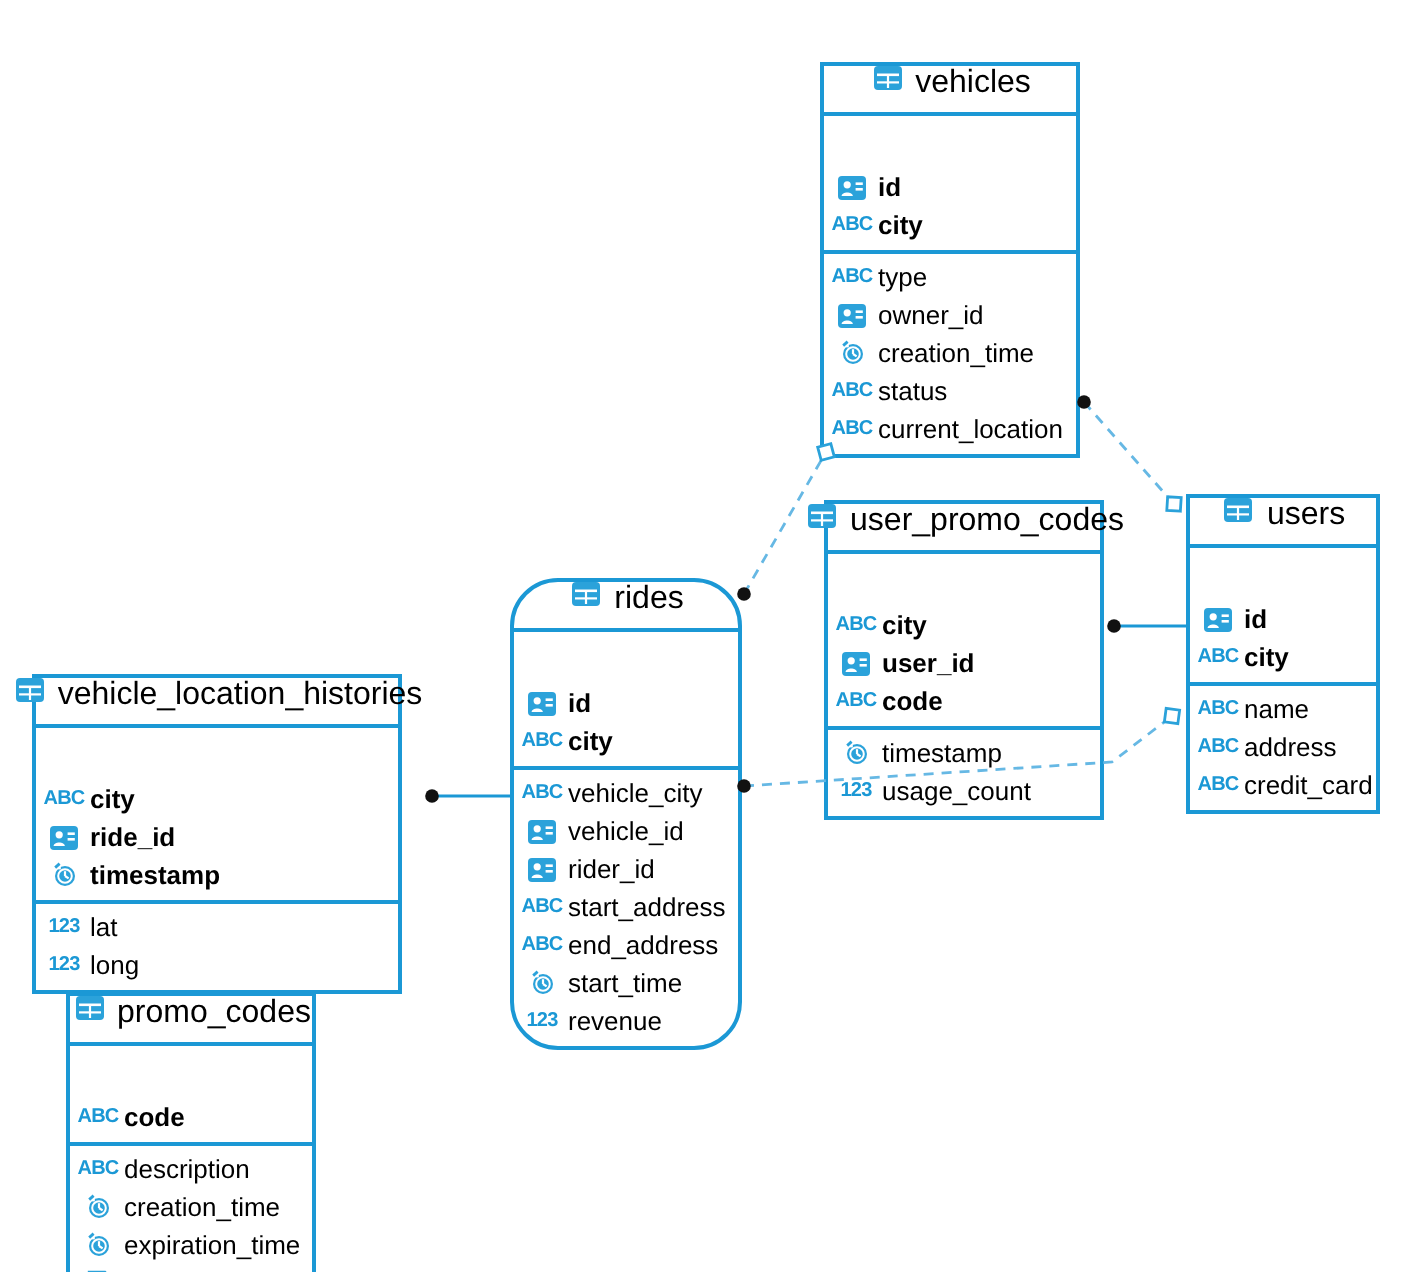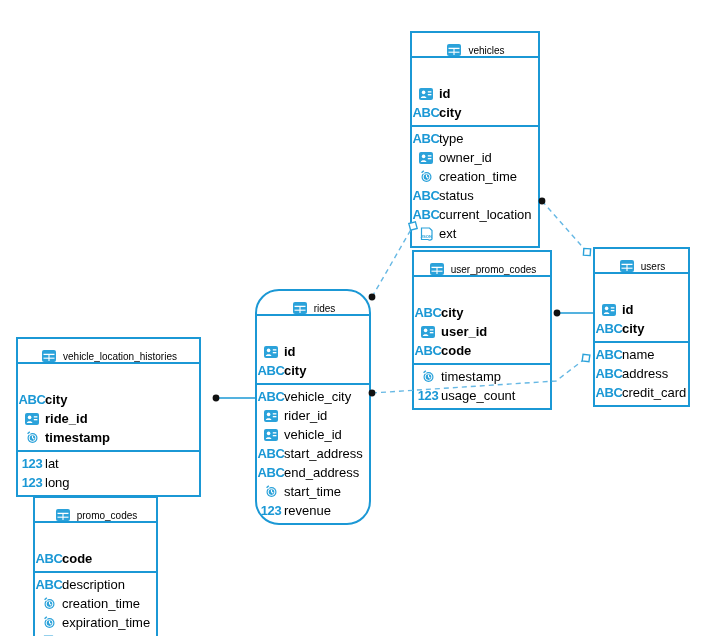--- a/index.html
+++ b/index.html
@@ -11,36 +11,36 @@
     overflow:hidden;
   }
   .er-table{
     position:absolute;
     background:#ffffff;
     border:2px solid var(--accent);
     box-sizing:border-box;
     cursor:move;
   }
   .er-header{
-    display:flex;align-items:flex-end;justify-content:center;
+    display:flex;align-items:flex-start;justify-content:center;
     gap:5px;height:23px;
     border-bottom:2px solid var(--accent);
-    font-size:10px;color:#000;
+    font-size:16px;color:#000;
     padding:0 20px;white-space:nowrap;
   }
   .er-section{padding:2px 0 3px 0;}
   .er-section.pk{border-bottom:2px solid var(--accent);margin-top:24px;}
   .er-row{
     display:flex;align-items:center;gap:4px;
     height:19px;padding-left:5px;
     font-size:13px;color:#000;white-space:nowrap;
   }
   .er-row.pk{font-weight:bold;}
   .icon-box{width:18px;min-width:18px;display:flex;align-items:center;justify-content:center;}
-  .glyph-text{font-size:13px;font-weight:bold;letter-spacing:-0.4px;color:var(--accent);}
+  .glyph-text{font-size:10px;font-weight:bold;letter-spacing:-0.4px;color:var(--accent);}
   svg.edges{position:absolute;left:0;top:0;pointer-events:none;}
 </style>
 </head>
 <body>
 
 <div id="canvas" style="--accent: #1b98d5; width: 705px; height: 636px; background: rgb(255, 255, 255);">
     <div class="er-table" style="left: 410px; top: 31px; width: 130px;">
       <div class="er-header">
         <span class="icon-box">
           <svg width="14" height="12" viewBox="0 0 14 12">
@@ -109,29 +109,20 @@
             <span class="glyph-text">ABC</span>
           </span>
           <span>status</span>
         </div>
         <div class="er-row">
           <span class="icon-box">
             <span class="glyph-text">ABC</span>
           </span>
           <span>current_location</span>
         </div>
-        <div class="er-row">
-          <span class="icon-box">
-            <svg width="13" height="14" viewBox="0 0 13 14">
-      <path d="M1.5 1 h8 l2.5 2.5 v8.5 q-2 2 -4 0.5 h-6.5 z" fill="#fff" stroke="#2ba2da" stroke-width="1.2"></path>
-      <text x="6.3" y="11" font-size="4.2" font-weight="bold" text-anchor="middle" fill="#2ba2da" font-family="Liberation Sans, sans-serif">JSON</text>
-            </svg>
-          </span>
-          <span>ext</span>
-        </div>
       </div>
     </div>
     <div class="er-table" style="left: 412px; top: 250px; width: 140px;">
       <div class="er-header">
         <span class="icon-box">
           <svg width="14" height="12" viewBox="0 0 14 12">
       <rect x="0" y="0" width="14" height="12" rx="2" fill="#2ba2da"></rect>
       <line x1="1.5" y1="4.4" x2="12.5" y2="4.4" stroke="#fff" stroke-width="1.3"></line>
       <line x1="1.5" y1="8.2" x2="12.5" y2="8.2" stroke="#fff" stroke-width="1.1"></line>
       <line x1="7" y1="4.4" x2="7" y2="11" stroke="#fff" stroke-width="1.1"></line>
@@ -282,33 +273,33 @@
         <div class="er-row">
           <span class="icon-box">
             <svg width="14" height="12" viewBox="0 0 14 12">
       <rect x="0" y="0" width="14" height="12" rx="2" fill="#2ba2da"></rect>
       <circle cx="4.6" cy="4.4" r="1.8" fill="#fff"></circle>
       <path d="M1.8 10 C1.8 7.6 7.4 7.6 7.4 10 Z" fill="#fff"></path>
       <rect x="8.8" y="3.2" width="3.6" height="1.3" fill="#fff"></rect>
       <rect x="8.8" y="6.0" width="3.6" height="1.3" fill="#fff"></rect>
             </svg>
           </span>
+          <span>vehicle_id</span>
+        </div>
+        <div class="er-row">
+          <span class="icon-box">
+            <svg width="14" height="12" viewBox="0 0 14 12">
+      <rect x="0" y="0" width="14" height="12" rx="2" fill="#2ba2da"></rect>
+      <circle cx="4.6" cy="4.4" r="1.8" fill="#fff"></circle>
+      <path d="M1.8 10 C1.8 7.6 7.4 7.6 7.4 10 Z" fill="#fff"></path>
+      <rect x="8.8" y="3.2" width="3.6" height="1.3" fill="#fff"></rect>
+      <rect x="8.8" y="6.0" width="3.6" height="1.3" fill="#fff"></rect>
+            </svg>
+          </span>
           <span>rider_id</span>
-        </div>
-        <div class="er-row">
-          <span class="icon-box">
-            <svg width="14" height="12" viewBox="0 0 14 12">
-      <rect x="0" y="0" width="14" height="12" rx="2" fill="#2ba2da"></rect>
-      <circle cx="4.6" cy="4.4" r="1.8" fill="#fff"></circle>
-      <path d="M1.8 10 C1.8 7.6 7.4 7.6 7.4 10 Z" fill="#fff"></path>
-      <rect x="8.8" y="3.2" width="3.6" height="1.3" fill="#fff"></rect>
-      <rect x="8.8" y="6.0" width="3.6" height="1.3" fill="#fff"></rect>
-            </svg>
-          </span>
-          <span>vehicle_id</span>
         </div>
         <div class="er-row">
           <span class="icon-box">
             <span class="glyph-text">ABC</span>
           </span>
           <span>start_address</span>
         </div>
         <div class="er-row">
           <span class="icon-box">
             <span class="glyph-text">ABC</span>

